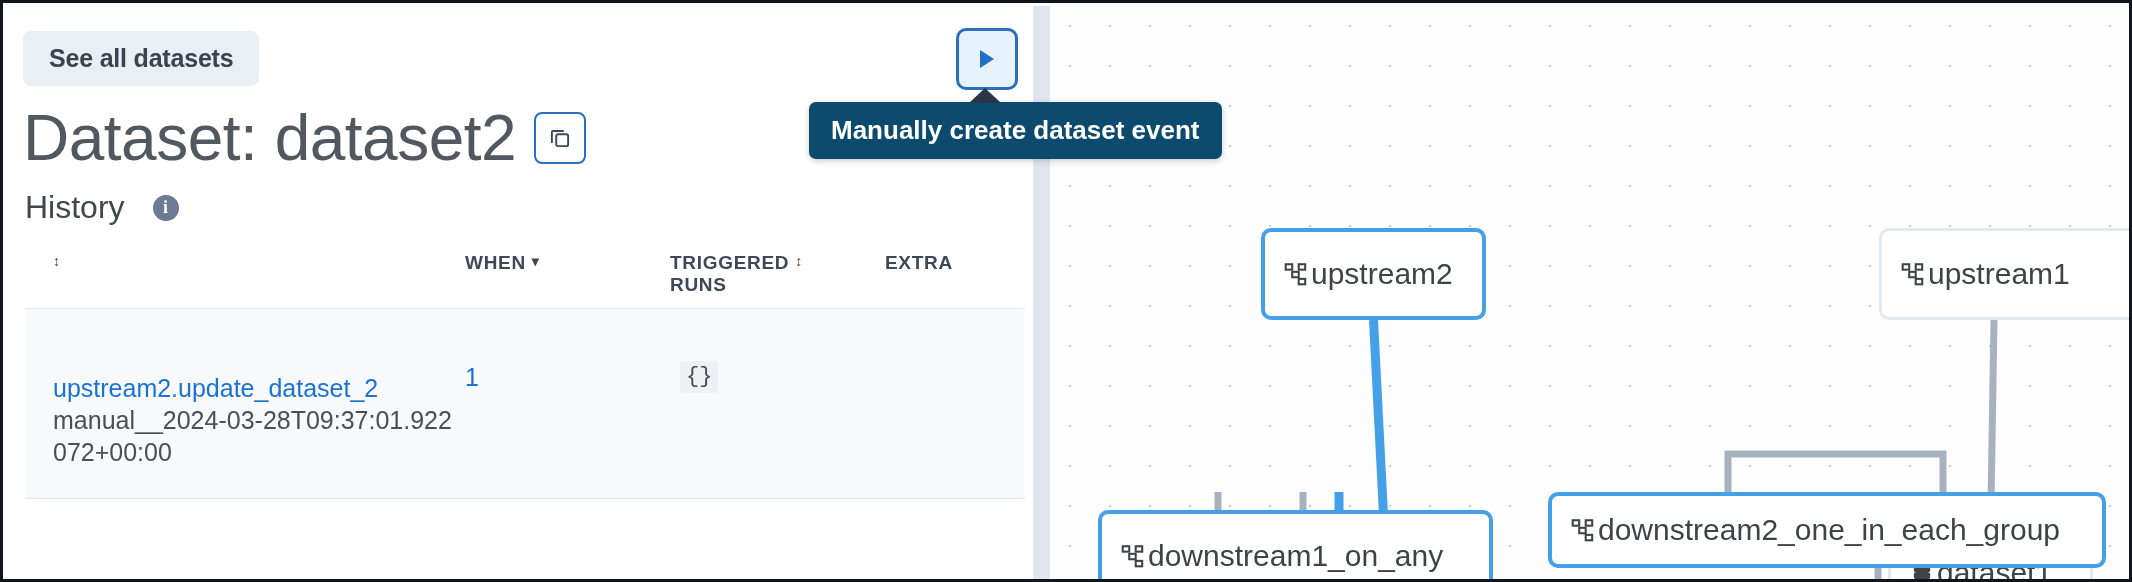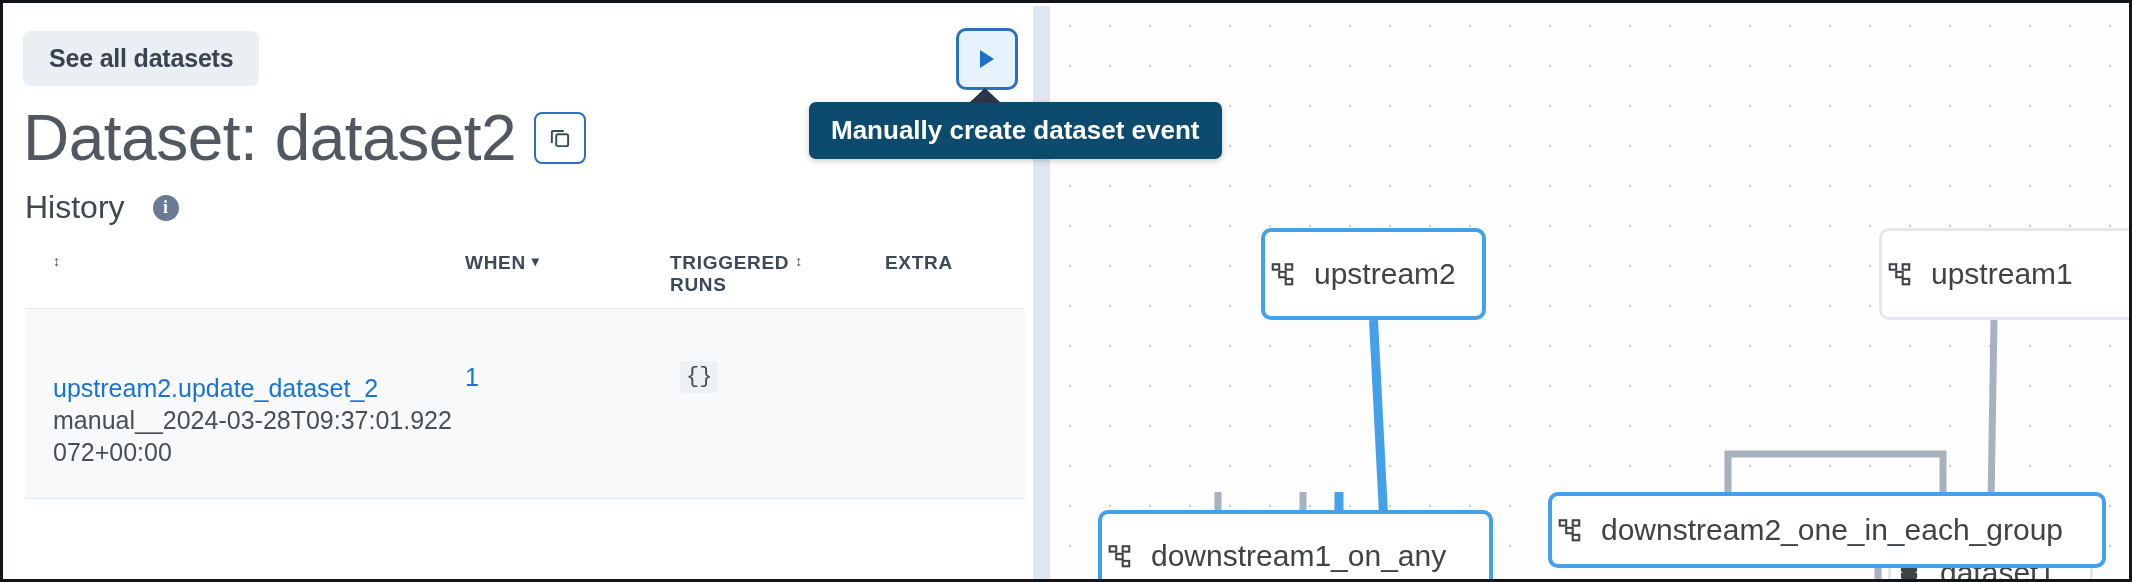--- a/index.html
+++ b/index.html
@@ -214,22 +214,22 @@
     overflow: hidden;
   }
   #graph-svg { position: absolute; left: 0; top: 0; }
 
   .node {
     position: absolute;
     background: #ffffff;
     border-radius: 10px;
     display: flex;
     align-items: center;
-    gap: 18px;
-    padding: 0 5px;
+    gap: 2px;
+    padding: 0 18px;
     z-index: 5;
     cursor: pointer;
     white-space: nowrap;
   }
   .node-label { font-size: 30px; color: #3f4347; }
   .node-hi  { border: 4px solid #44a0e8; }
   .node-dim { border: 3px solid #e3e8ef; }
   .node-sel { border: 5px solid #44a0e8; }
   .node-sel .node-label { font-weight: bold; }
 </style>

